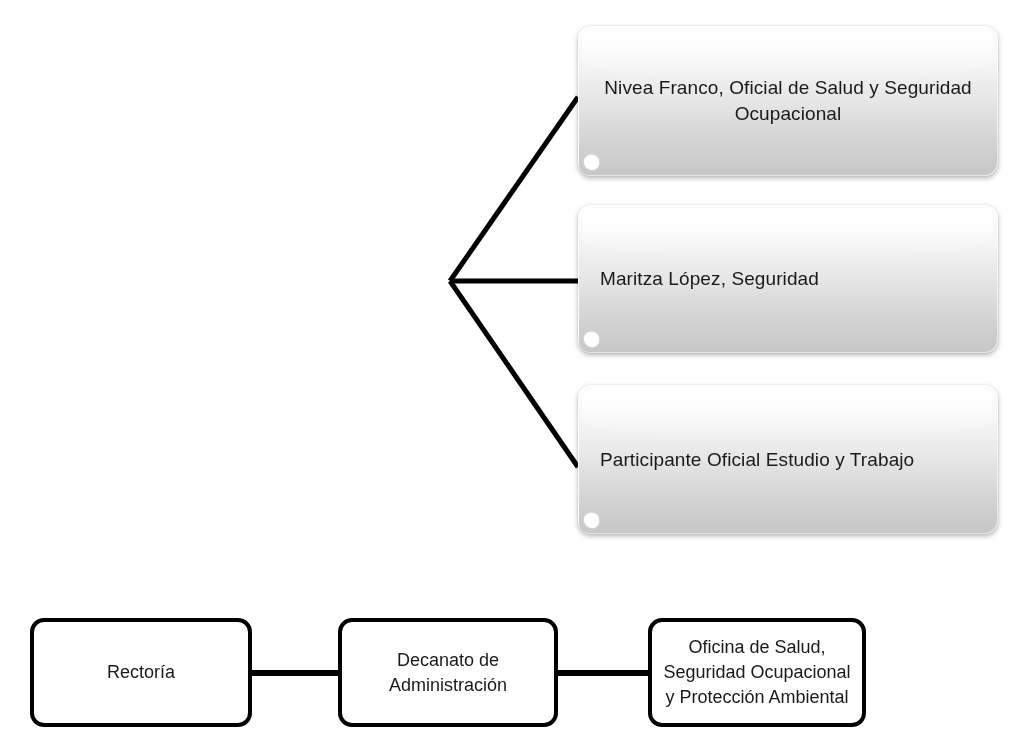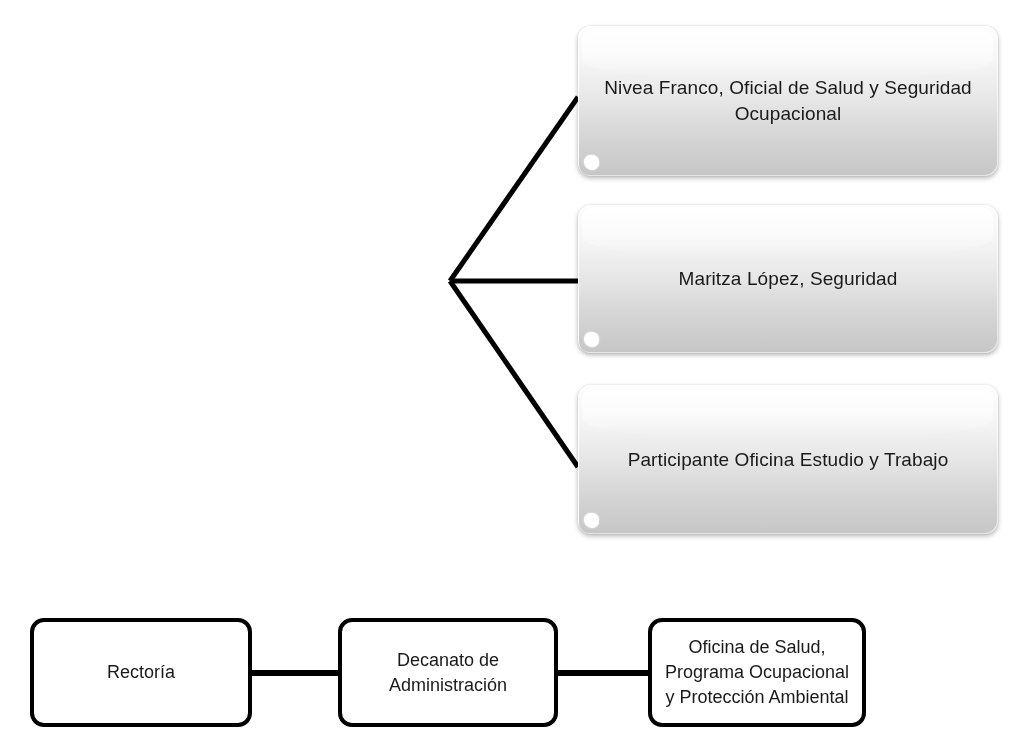--- a/index.html
+++ b/index.html
@@ -48,21 +48,20 @@
                 #e6e6e6 50%,
                 #d9d9d9 68%,
                 #cfcfcf 84%,
                 #c6c6c6 100%);
     box-shadow: 0 2px 5px rgba(0,0,0,0.30),
                 0 0 1px rgba(0,0,0,0.22),
                 inset 1px 1px 0 rgba(255,255,255,0.95),
                 inset -1px -1px 0 rgba(255,255,255,0.55);
     display: flex;
     align-items: center;
-    justify-content: center;
     text-align: center;
     z-index: 3;
   }
   
   .node3d::before {
     content: "";
     position: absolute;
     left: 4px;
     top: 3px;
     right: 5px;
@@ -130,28 +129,28 @@
 
   <div class="node3d" style="left: 578px; top: 26px; width: 420px; height: 150px;">
     <span class="node-label">Nivea Franco, Oficial de Salud y Seguridad Ocupacional</span>
   </div>
 
   <div class="node3d" style="left: 578px; top: 205px; width: 420px; height: 148px;">
     <span class="node-label">Maritza López, Seguridad</span>
   </div>
 
   <div class="node3d" style="left: 578px; top: 385px; width: 420px; height: 149px;">
-    <span class="node-label">Participante Oficina Estudio y Trabajo</span>
+    <span class="node-label">Participante Oficial Estudio y Trabajo</span>
   </div>
 
   <div class="node-flat" style="left: 30px; top: 618px; width: 222px; height: 109px;">
     <span class="node-label">Rectoría</span>
   </div>
 
   <div class="node-flat" style="left: 338px; top: 618px; width: 220px; height: 109px;">
     <span class="node-label">Decanato de Administración</span>
   </div>
 
   <div class="node-flat" style="left: 648px; top: 618px; width: 218px; height: 109px;">
-    <span class="node-label">Oficina de Salud, Programa Ocupacional y Protección Ambiental</span>
+    <span class="node-label">Oficina de Salud, Seguridad Ocupacional y Protección Ambiental</span>
   </div>
 
 </div>
 
 </body></html>

